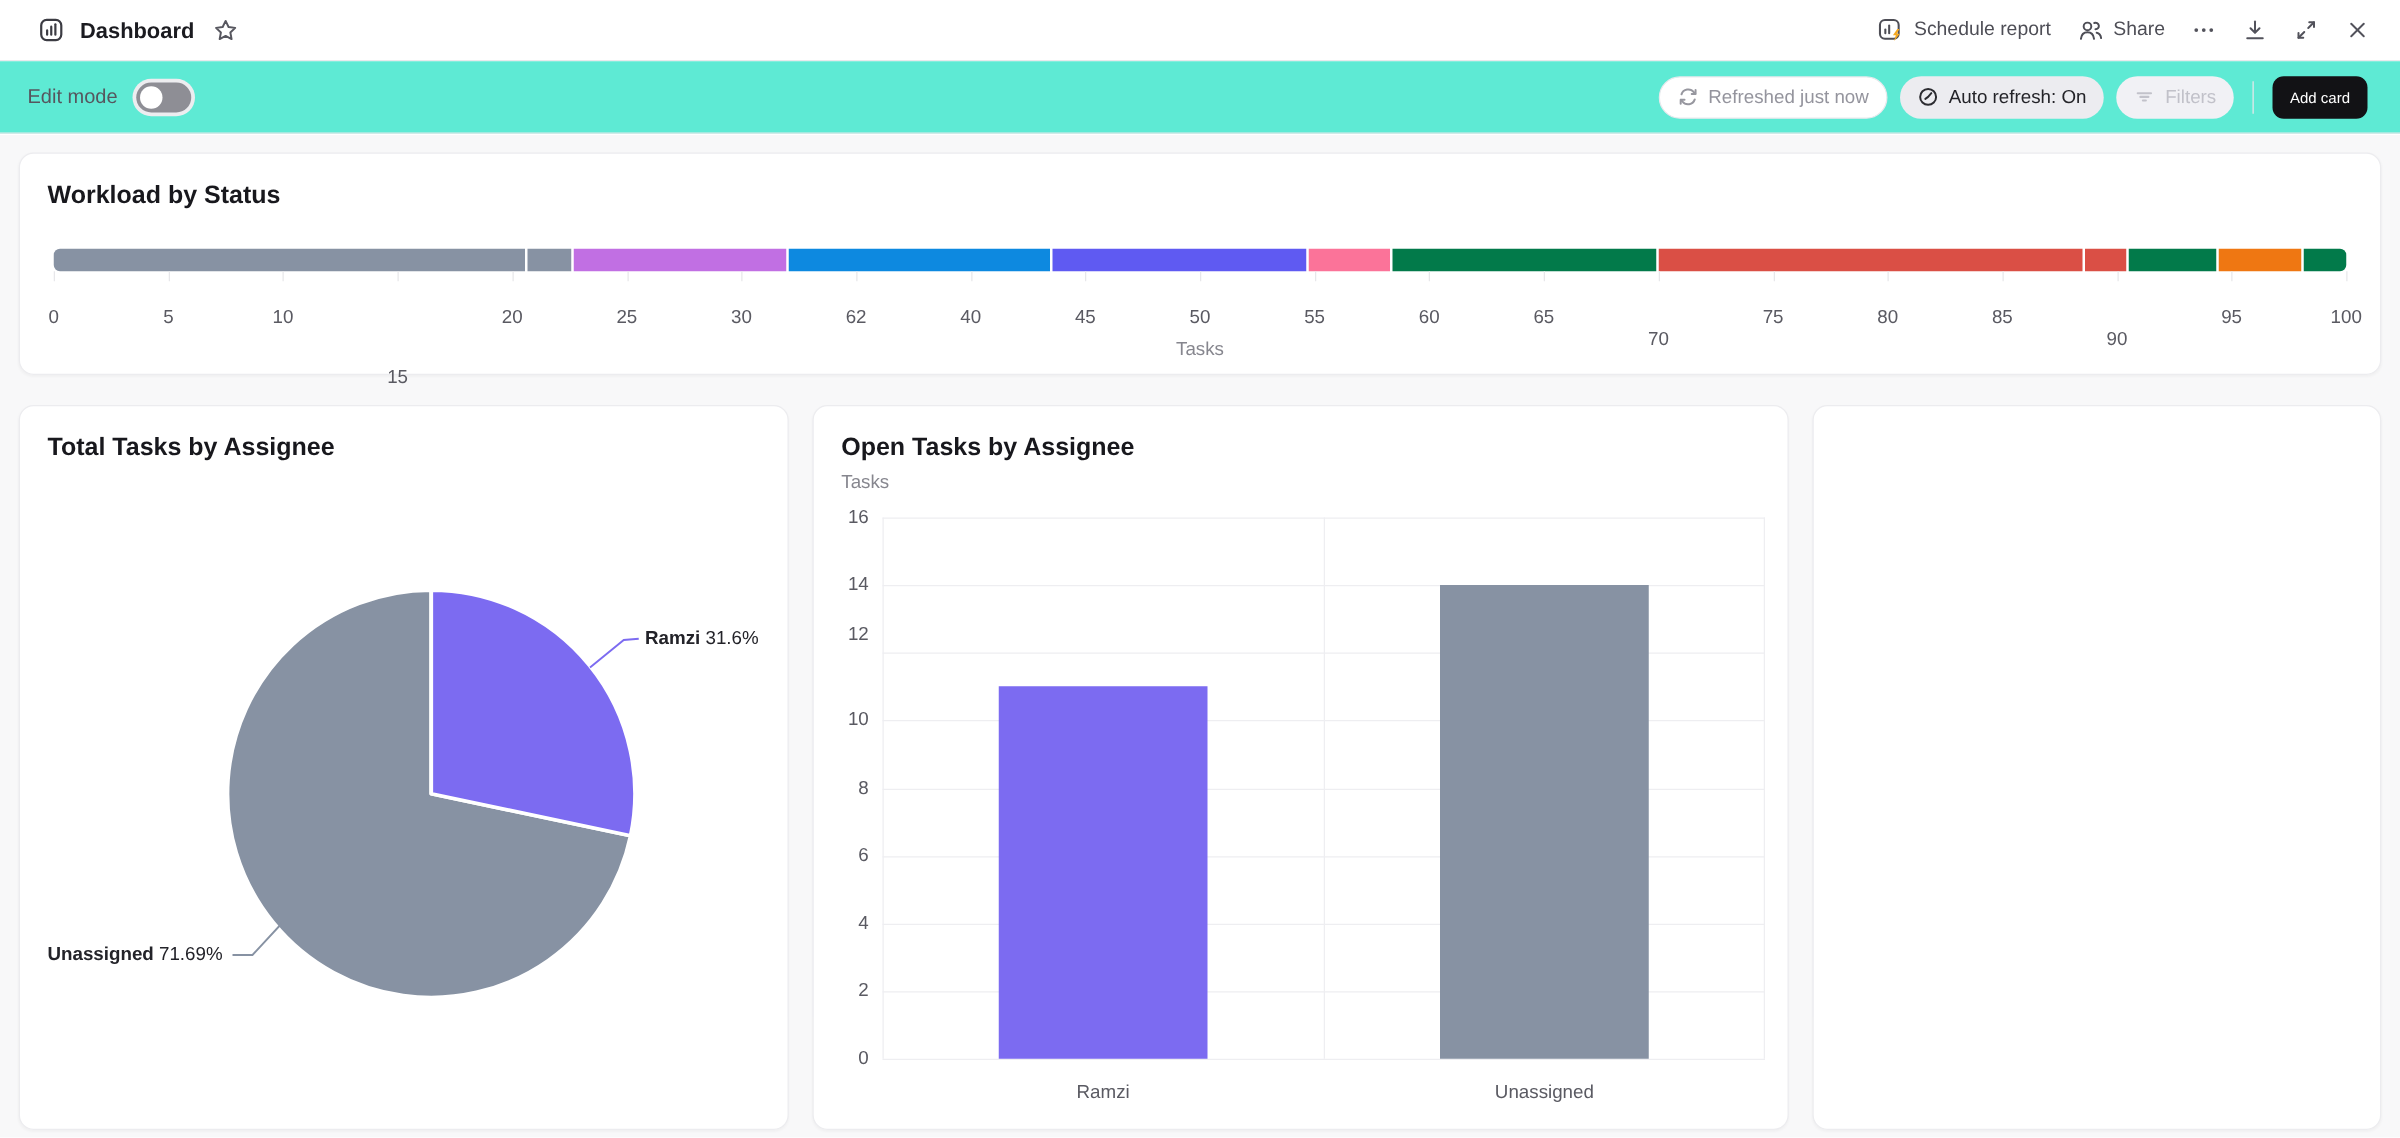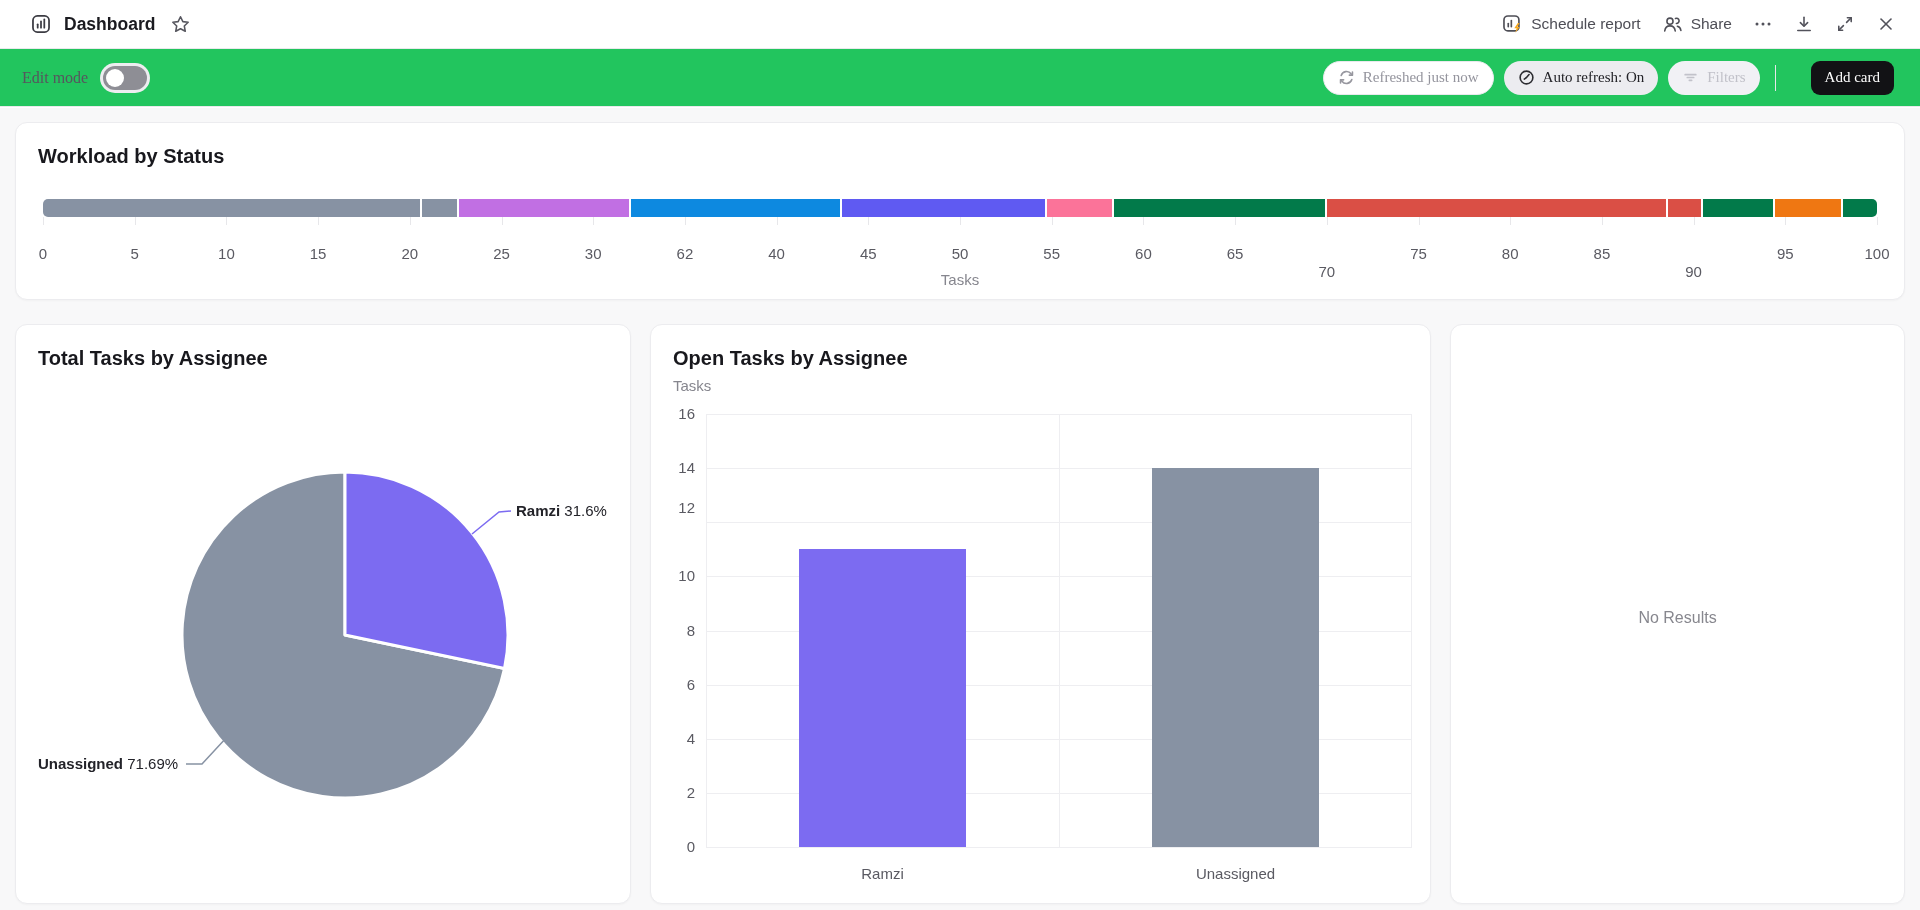--- a/index.html
+++ b/index.html
@@ -7,32 +7,32 @@
 
   
   .hdr { height:49px; display:flex; align-items:center; justify-content:space-between; padding:0 24px 0 30px; border-bottom:1px solid #e9e9ec; background:#fff; }
   .hdr-left { display:flex; align-items:center; gap:12px; }
   .hdr-title { font-size:17.5px; font-weight:700; color:#1b1b20; }
   .hdr-right { display:flex; align-items:center; gap:21px; color:#4e4e56; font-size:15.5px; }
   .hdr-item { display:flex; align-items:center; gap:8px; cursor:pointer; }
   .iconbox { display:flex; align-items:center; justify-content:center; }
 
   
-  .toolbar { height:58px; display:flex; align-items:center; justify-content:space-between; padding:0 26px 0 22px; border-bottom:1px solid #e9e9ec; background:#22c55e;font-family:Liberation Serif, serif; }
+  .toolbar { height:58px; display:flex; align-items:center; justify-content:space-between; padding:0 26px 0 22px; border-bottom:1px solid #e9e9ec; background:#5eead4; }
   .toolbar-left { display:flex; align-items:center; gap:15px; }
   .edit-label { font-size:16px; color:#56565e; }
   .switch { width:44px; height:24px; border-radius:13px; background:#8e8e95; position:relative; box-shadow:0 0 0 3px #ededf0; cursor:pointer; }
   .knob { position:absolute; left:3px; top:3px; width:18px; height:18px; border-radius:50%; background:#fff; }
   .toolbar-right { display:flex; align-items:center; gap:10px; }
   .pill { height:34px; border-radius:17px; display:flex; align-items:center; gap:8px; padding:0 14px; font-size:15px; white-space:nowrap; }
   .pill.refreshed { border:1px solid #e9e9ed; color:#94949d; background:#fff; }
   .pill.autorefresh { background:#ececf0; color:#232328; font-weight:500; }
   .pill.filters { background:#f1f1f5; color:#c1c1c9; font-weight:500; }
   .vdiv { width:1px; height:26px; background:#e7e7ea; margin:0 5px; }
-  .btn-dark { height:34px; border-radius:9px; background:#121215; color:#fff; font-size:15px; font-weight:500; display:flex; align-items:center; padding:0 14px; cursor:pointer;margin-left:20px; }
+  .btn-dark { height:34px; border-radius:9px; background:#121215; color:#fff; font-size:12px; font-weight:500; display:flex; align-items:center; padding:0 14px; cursor:pointer; }
 
   
   .content { position:absolute; left:0; right:0; top:108px; bottom:0; background:#f8f8f9; padding:14px 15px 0; }
   .card { background:#fff; border:1px solid #ececef; border-radius:12px; box-shadow:0 1px 2px rgba(20,20,30,.03); }
   .card-title { font-size:20px; font-weight:700; color:#18181d; line-height:24px; }
 
   
   #card-workload { height:178px; padding:21px 22px 0; margin-bottom:24px; }
   #wl-chart { margin:31px 5px 0; }
   #wl-bar { display:flex; column-gap:2px; height:18px; }
@@ -230,21 +230,21 @@
           <div class="wl-tick" style="left: 80%;"></div>
           <div class="wl-tick" style="left: 85%;"></div>
           <div class="wl-tick" style="left: 90%;"></div>
           <div class="wl-tick" style="left: 95%;"></div>
           <div class="wl-tick" style="left: 100%;"></div>
         </div>
       <div id="wl-labels">
           <span class="wl-lab" style="left: 0%;">0</span>
           <span class="wl-lab" style="left: 5%;">5</span>
           <span class="wl-lab" style="left: 10%;">10</span>
-          <span class="wl-lab" style="left: 15%;">15</span>
+          <span class="wl-lab" style="left: 15%; margin-top: 48px;">15</span>
           <span class="wl-lab" style="left: 20%;">20</span>
           <span class="wl-lab" style="left: 25%;">25</span>
           <span class="wl-lab" style="left: 30%;">30</span>
           <span class="wl-lab" style="left: 35%;">62</span>
           <span class="wl-lab" style="left: 40%;">40</span>
           <span class="wl-lab" style="left: 45%;">45</span>
           <span class="wl-lab" style="left: 50%;">50</span>
           <span class="wl-lab" style="left: 55%;">55</span>
           <span class="wl-lab" style="left: 60%;">60</span>
           <span class="wl-lab" style="left: 65%;">65</span>
@@ -310,16 +310,15 @@
           <div class="col-bar" style="left: 93px; width: 167px; height: 297.688px; background: rgb(124, 107, 241);"></div>
           <div class="col-bar" style="left: 446px; width: 167px; height: 378.875px; background: rgb(135, 146, 163);"></div>
         </div>
       <div id="col-xlabels">
           <span class="xlab" style="left: 176.5px;">Ramzi</span>
           <span class="xlab" style="left: 529.5px;">Unassigned</span>
         </div>
     </div>
 
     <div class="card" id="card-empty">
-      <div id="no-results">No Results</div>
     </div>
   </div>
 </div>
 
 </body></html>

